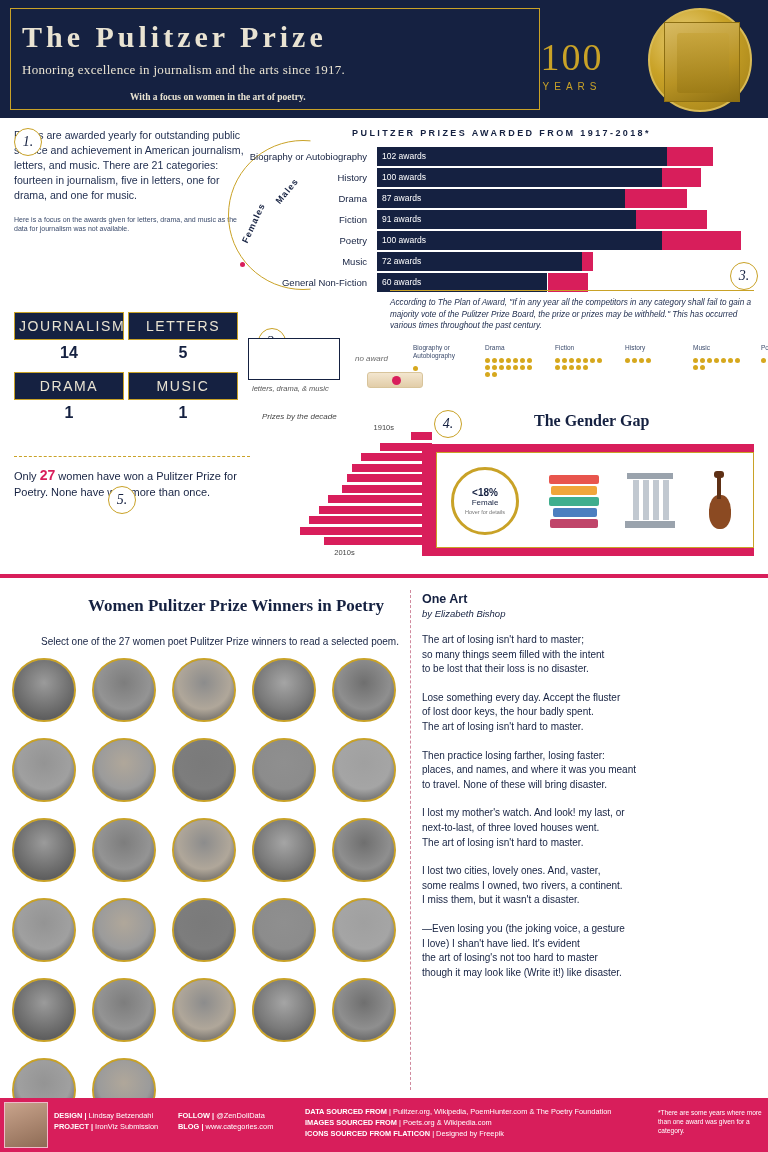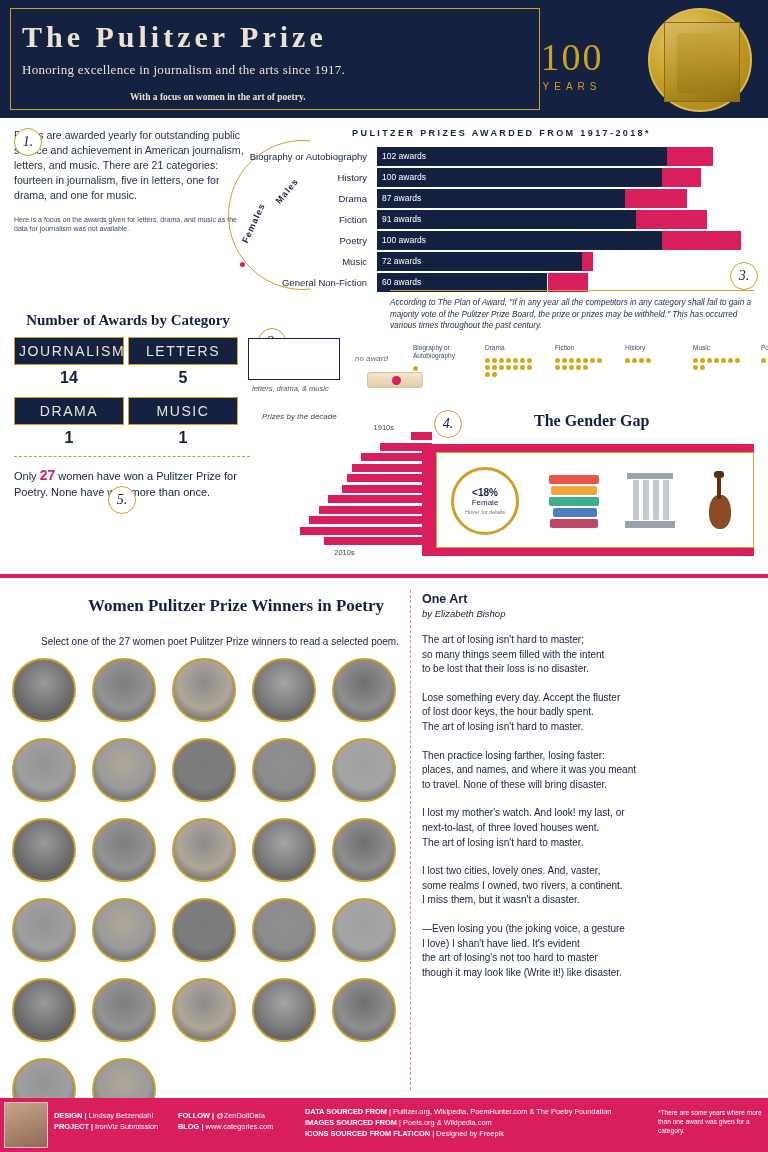--- a/index.html
+++ b/index.html
@@ -432,21 +432,20 @@
         <div class="dotcol" style="left: 416px;">
           <div class="cname">Poetry</div>
           <div class="dots">
             <div class="dot"></div>
           </div>
         </div>
       </div>
   </div>
 
   <div class="cats">
-    <h3>Number of Awards by Category</h3>
     <div class="cat-grid" id="catgrid">
         <div class="cat-cell">
           <div class="cat-head">JOURNALISM</div>
           <div class="cat-val">14</div>
         </div>
         <div class="cat-cell">
           <div class="cat-head">LETTERS</div>
           <div class="cat-val">5</div>
         </div>
         <div class="cat-cell">

